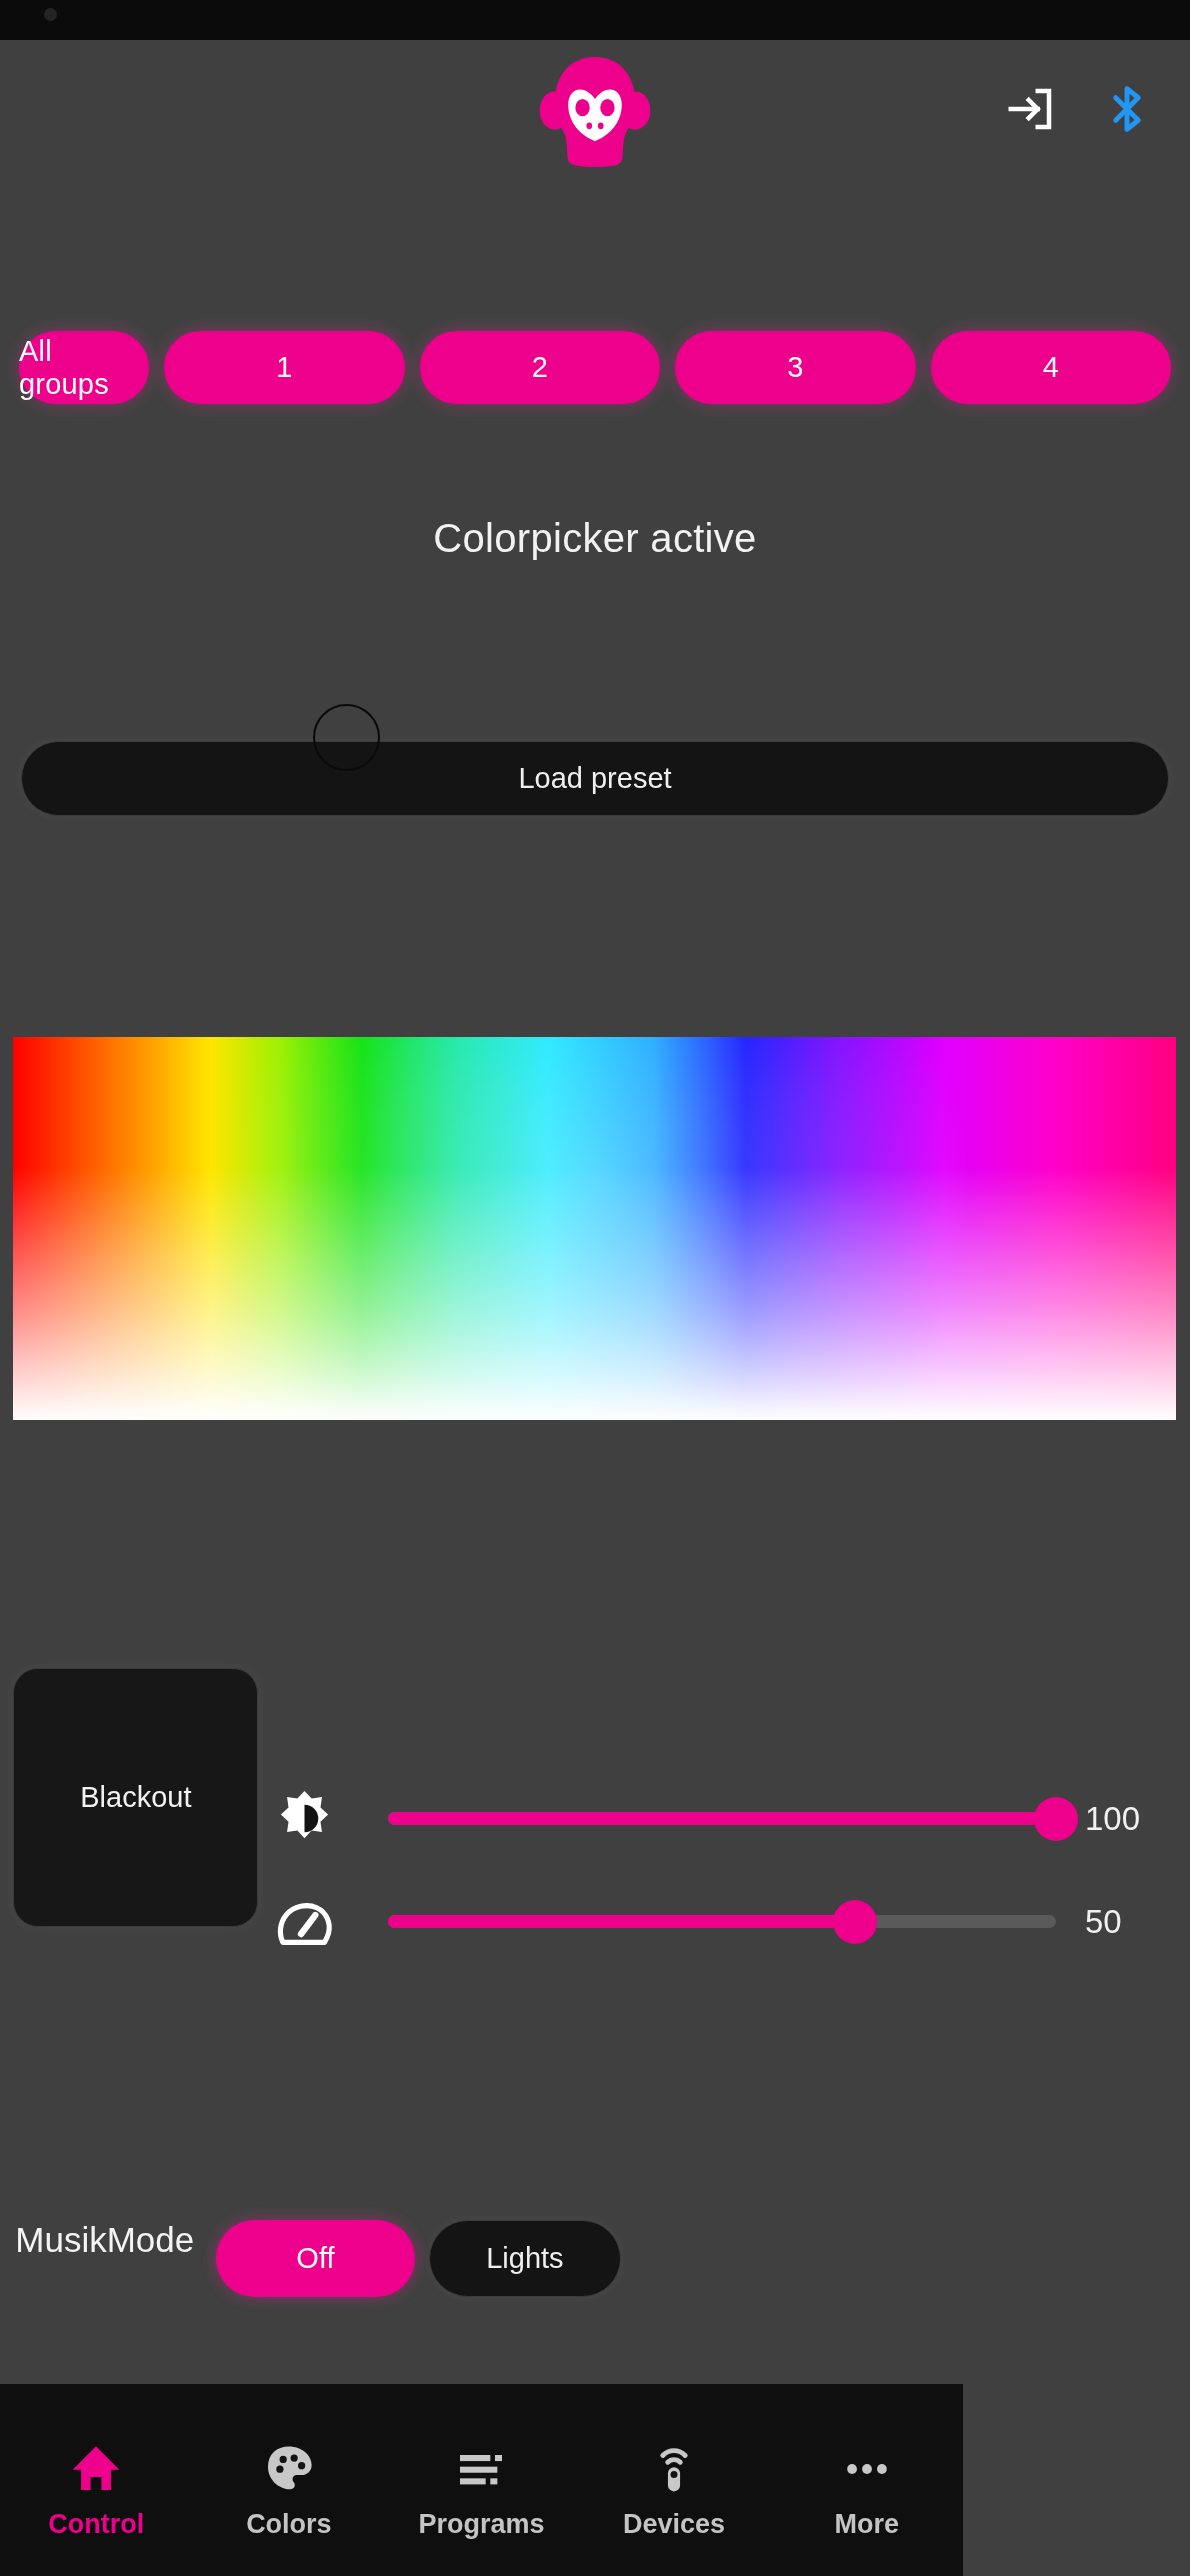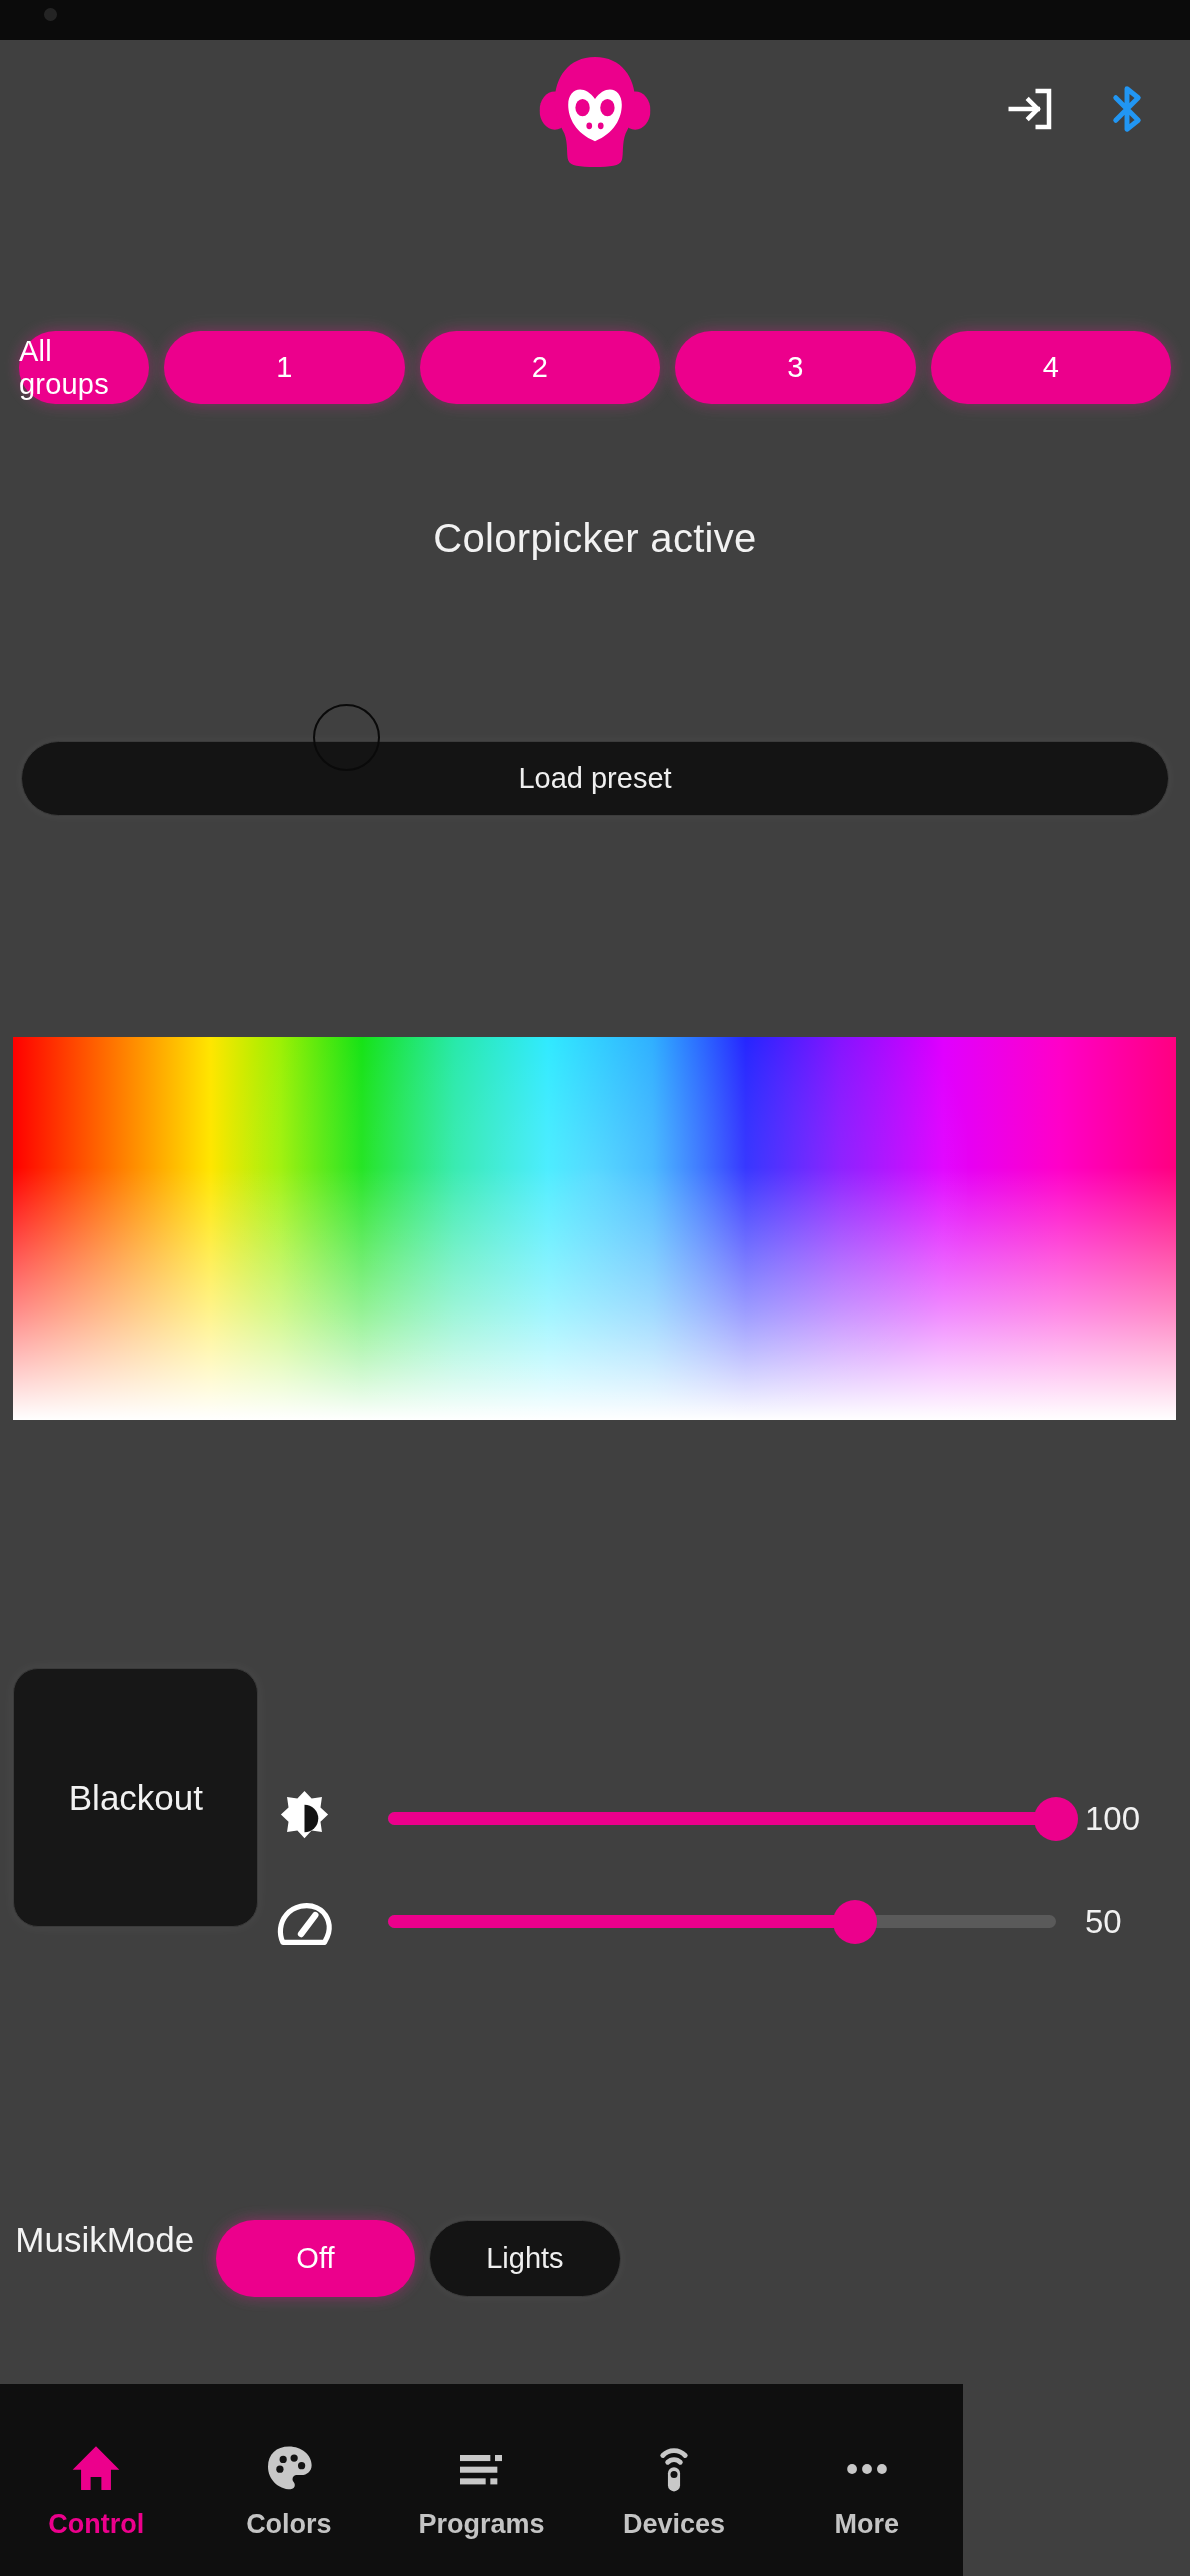--- a/index.html
+++ b/index.html
@@ -165,21 +165,21 @@
 
   
   .blackout {
     position: absolute;
     top: 1668px; left: 13.4px;
     width: 245px; height: 259px;
     border-radius: 25px;
     border: 1.5px solid #3a3a3a;
     background: #171717;
     color: #f2f2f2;
-    font-size: 35px;
+    font-size: 29px;
     display: flex;
     align-items: center;
     justify-content: center;
     box-shadow: 0 0 15.3px rgba(255,255,255,.05);
   }
   .slider-block {
     position: absolute;
     left: 265px;
     width: 912px;
     height: 105px;

